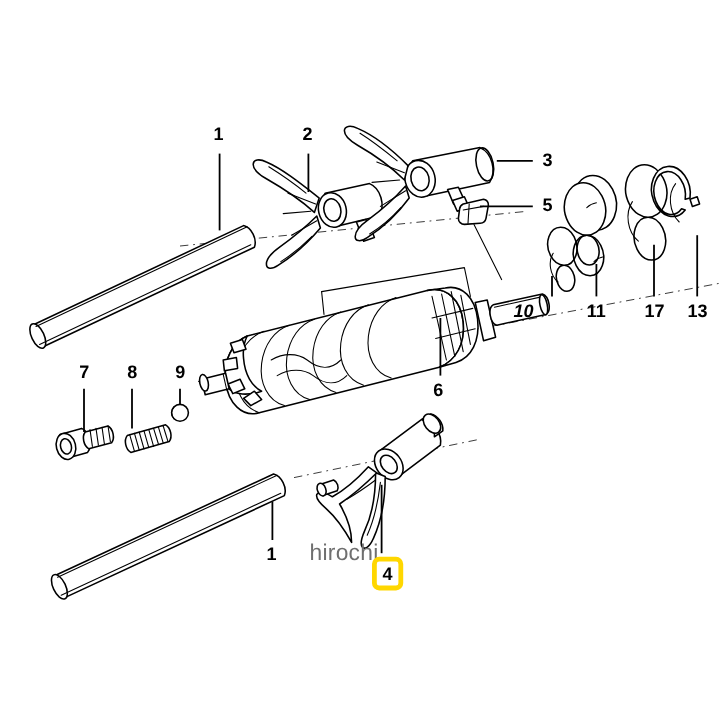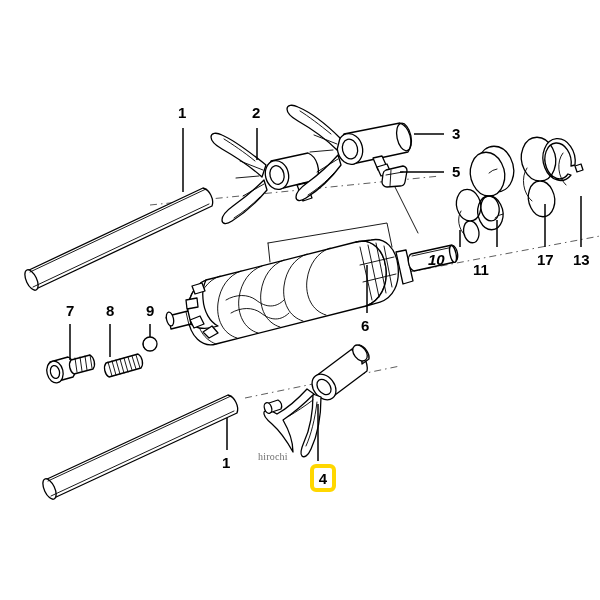--- a/index.html
+++ b/index.html
@@ -13,22 +13,22 @@
   #art{position:absolute;left:0;top:0;width:600px;height:600px;}
   .lbl{
     position:absolute;
     font-family:"Liberation Sans","DejaVu Sans",sans-serif;
     font-weight:bold;font-size:15px;color:#000000;
     line-height:1;white-space:nowrap;
     -webkit-user-select:none;user-select:none;
   }
   .wm{
     position:absolute;
-    font-family:Liberation Serif, serif;
-    font-size:10px;color:#6f6f6f;font-weight:400;
+    font-family:Liberation Sans, sans-serif;
+    font-size:19px;color:#6f6f6f;font-weight:400;
     letter-spacing:.2px;white-space:nowrap;
   }
   .badge{
     position:absolute;
     width:26px;height:28px;
     box-sizing:border-box;
     background:#ffffff;
     border:4px solid #ffd700;
     border-radius:6px;
     display:flex;align-items:center;justify-content:center;
@@ -298,21 +298,21 @@
 
   <div class="lbl" style="left:178px;top:105px;">1</div>
   <div class="lbl" style="left:252px;top:105px;">2</div>
   <div class="lbl" style="left:452px;top:126px;">3</div>
   <div class="lbl" style="left:452px;top:164px;">5</div>
   <div class="lbl" style="left:361px;top:318px;">6</div>
   <div class="lbl" style="left:66px;top:303px;">7</div>
   <div class="lbl" style="left:106px;top:303px;">8</div>
   <div class="lbl" style="left:146px;top:303px;">9</div>
   <div class="lbl" style="left:428px;top:252px;font-style:italic;">10</div>
-  <div class="lbl" style="left:473px;top:252px;margin-top:10px;">11</div>
+  <div class="lbl" style="left:489px;top:252px;">11</div>
   <div class="lbl" style="left:537px;top:252px;">17</div>
   <div class="lbl" style="left:573px;top:252px;text-align:center;">13</div>
   <div class="lbl" style="left:222px;top:455px;">1</div>
 
   <div class="wm" style="left:258px;top:451px;">hirochi</div>
 
   <div class="badge" style="left:310px;top:464px;">4</div>
 
 </div>
 

